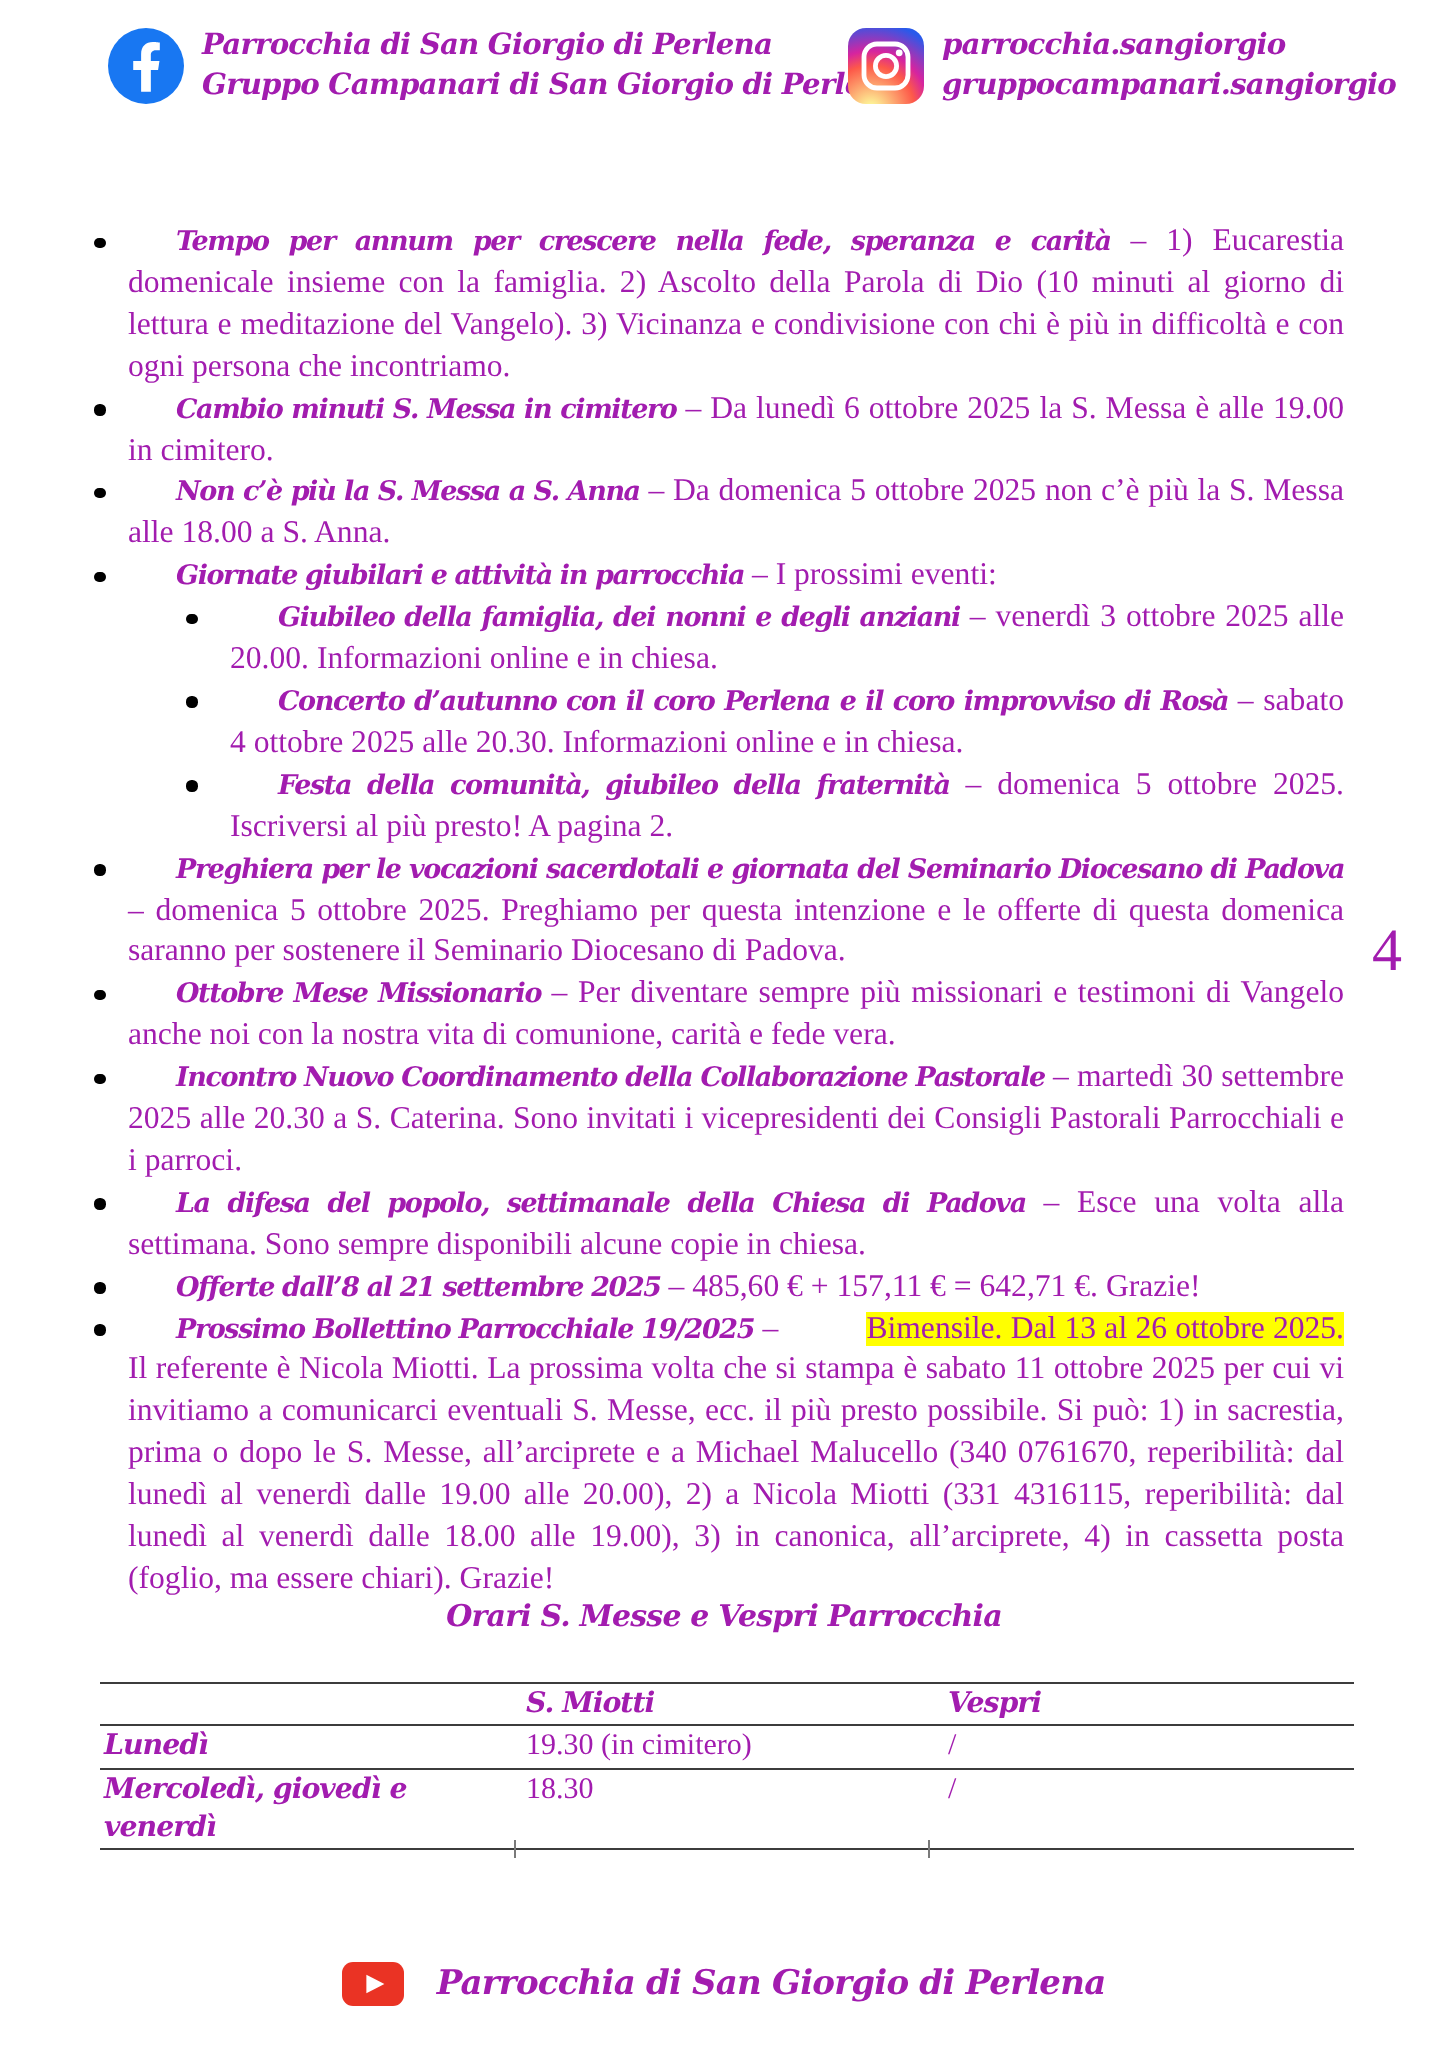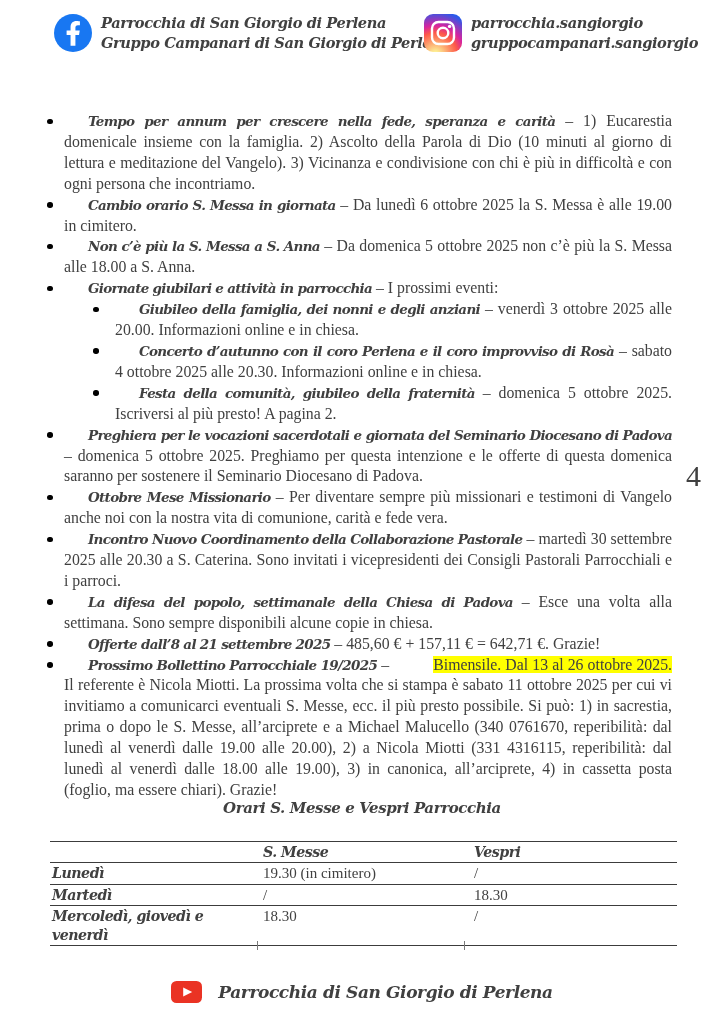--- a/index.html
+++ b/index.html
@@ -1,19 +1,19 @@
 <!DOCTYPE html>
 <html lang="it"><head>
 <meta charset="utf-8">
 <style>
   * { margin:0; padding:0; box-sizing:border-box; }
   html,body { background:#fff; }
   .page {
     position:relative; width:724px; height:1020px; background:#ffffff;
-    overflow:hidden; color:#404040; font-family:"Liberation Serif", serif;
+    overflow:hidden; color:#a21caf; font-family:"Liberation Serif", serif;
   }
   
   .script {
     font-family:"DejaVu Serif", serif;
     font-style:italic; font-weight:700;
   }
   
   .social-block { position:absolute; top:13px; display:flex; align-items:center; gap:9px; }
   .fb-block { left:54px; }
   .ig-block { left:424px; }
@@ -118,21 +118,21 @@
 
   <div class="page-number">4</div>
 
   <main class="content" id="bullet-list">
       <div class="item">
         <span class="dot"></span>
         <p><span class="script-lead">Tempo per annum per crescere nella fede, speranza e carità</span><span> – 1) Eucarestia domenicale insieme con la famiglia. 2) Ascolto della Parola di Dio (10 minuti al giorno di lettura e meditazione del Vangelo). 3) Vicinanza e condivisione con chi è più in difficoltà e con ogni persona che incontriamo.</span></p>
       </div>
       <div class="item">
         <span class="dot"></span>
-        <p><span class="script-lead">Cambio orario S. Messa in giornata</span><span> – Da lunedì 6 ottobre 2025 la S. Messa è alle 19.00 in cimitero.</span></p>
+        <p><span class="script-lead">Cambio minuti S. Messa in cimitero</span><span> – Da lunedì 6 ottobre 2025 la S. Messa è alle 19.00 in cimitero.</span></p>
       </div>
       <div class="item">
         <span class="dot"></span>
         <p><span class="script-lead">Non c’è più la S. Messa a S. Anna</span><span> – Da domenica 5 ottobre 2025 non c’è più la S. Messa alle 18.00 a S. Anna.</span></p>
       </div>
       <div class="item">
         <span class="dot"></span>
         <p><span class="script-lead">Giornate giubilari e attività in parrocchia</span><span> – I prossimi eventi:</span></p>
       </div>
       <div class="item l2">
@@ -177,35 +177,30 @@
     <h2 class="sched-title script">Orari S. Messe e Vespri Parrocchia</h2>
     <table>
       <colgroup>
           <col style="width:208px">
           <col style="width:207px">
           <col style="width:212px">
         </colgroup>
       <thead>
           <tr id="sched-head">
             <th></th>
-            <th class="hdr-cell">S. Messe</th>
+            <th class="hdr-cell">S. Miotti</th>
             <th class="hdr-cell">Vespri</th>
           </tr>
         </thead>
       <tbody id="sched-body">
           <tr>
             <td class="day-cell">Lunedì</td>
             <td>19.30 (in cimitero)</td>
             <td>/</td>
           </tr>
-          <tr>
-            <td class="day-cell">Martedì</td>
-            <td>/</td>
-            <td>18.30</td>
-          </tr>
           <tr class="last">
             <td class="day-cell">Mercoledì, giovedì e venerdì</td>
             <td>18.30</td>
             <td>/</td>
           </tr>
         </tbody>
     </table>
   </section>
 
   <footer class="footer">

